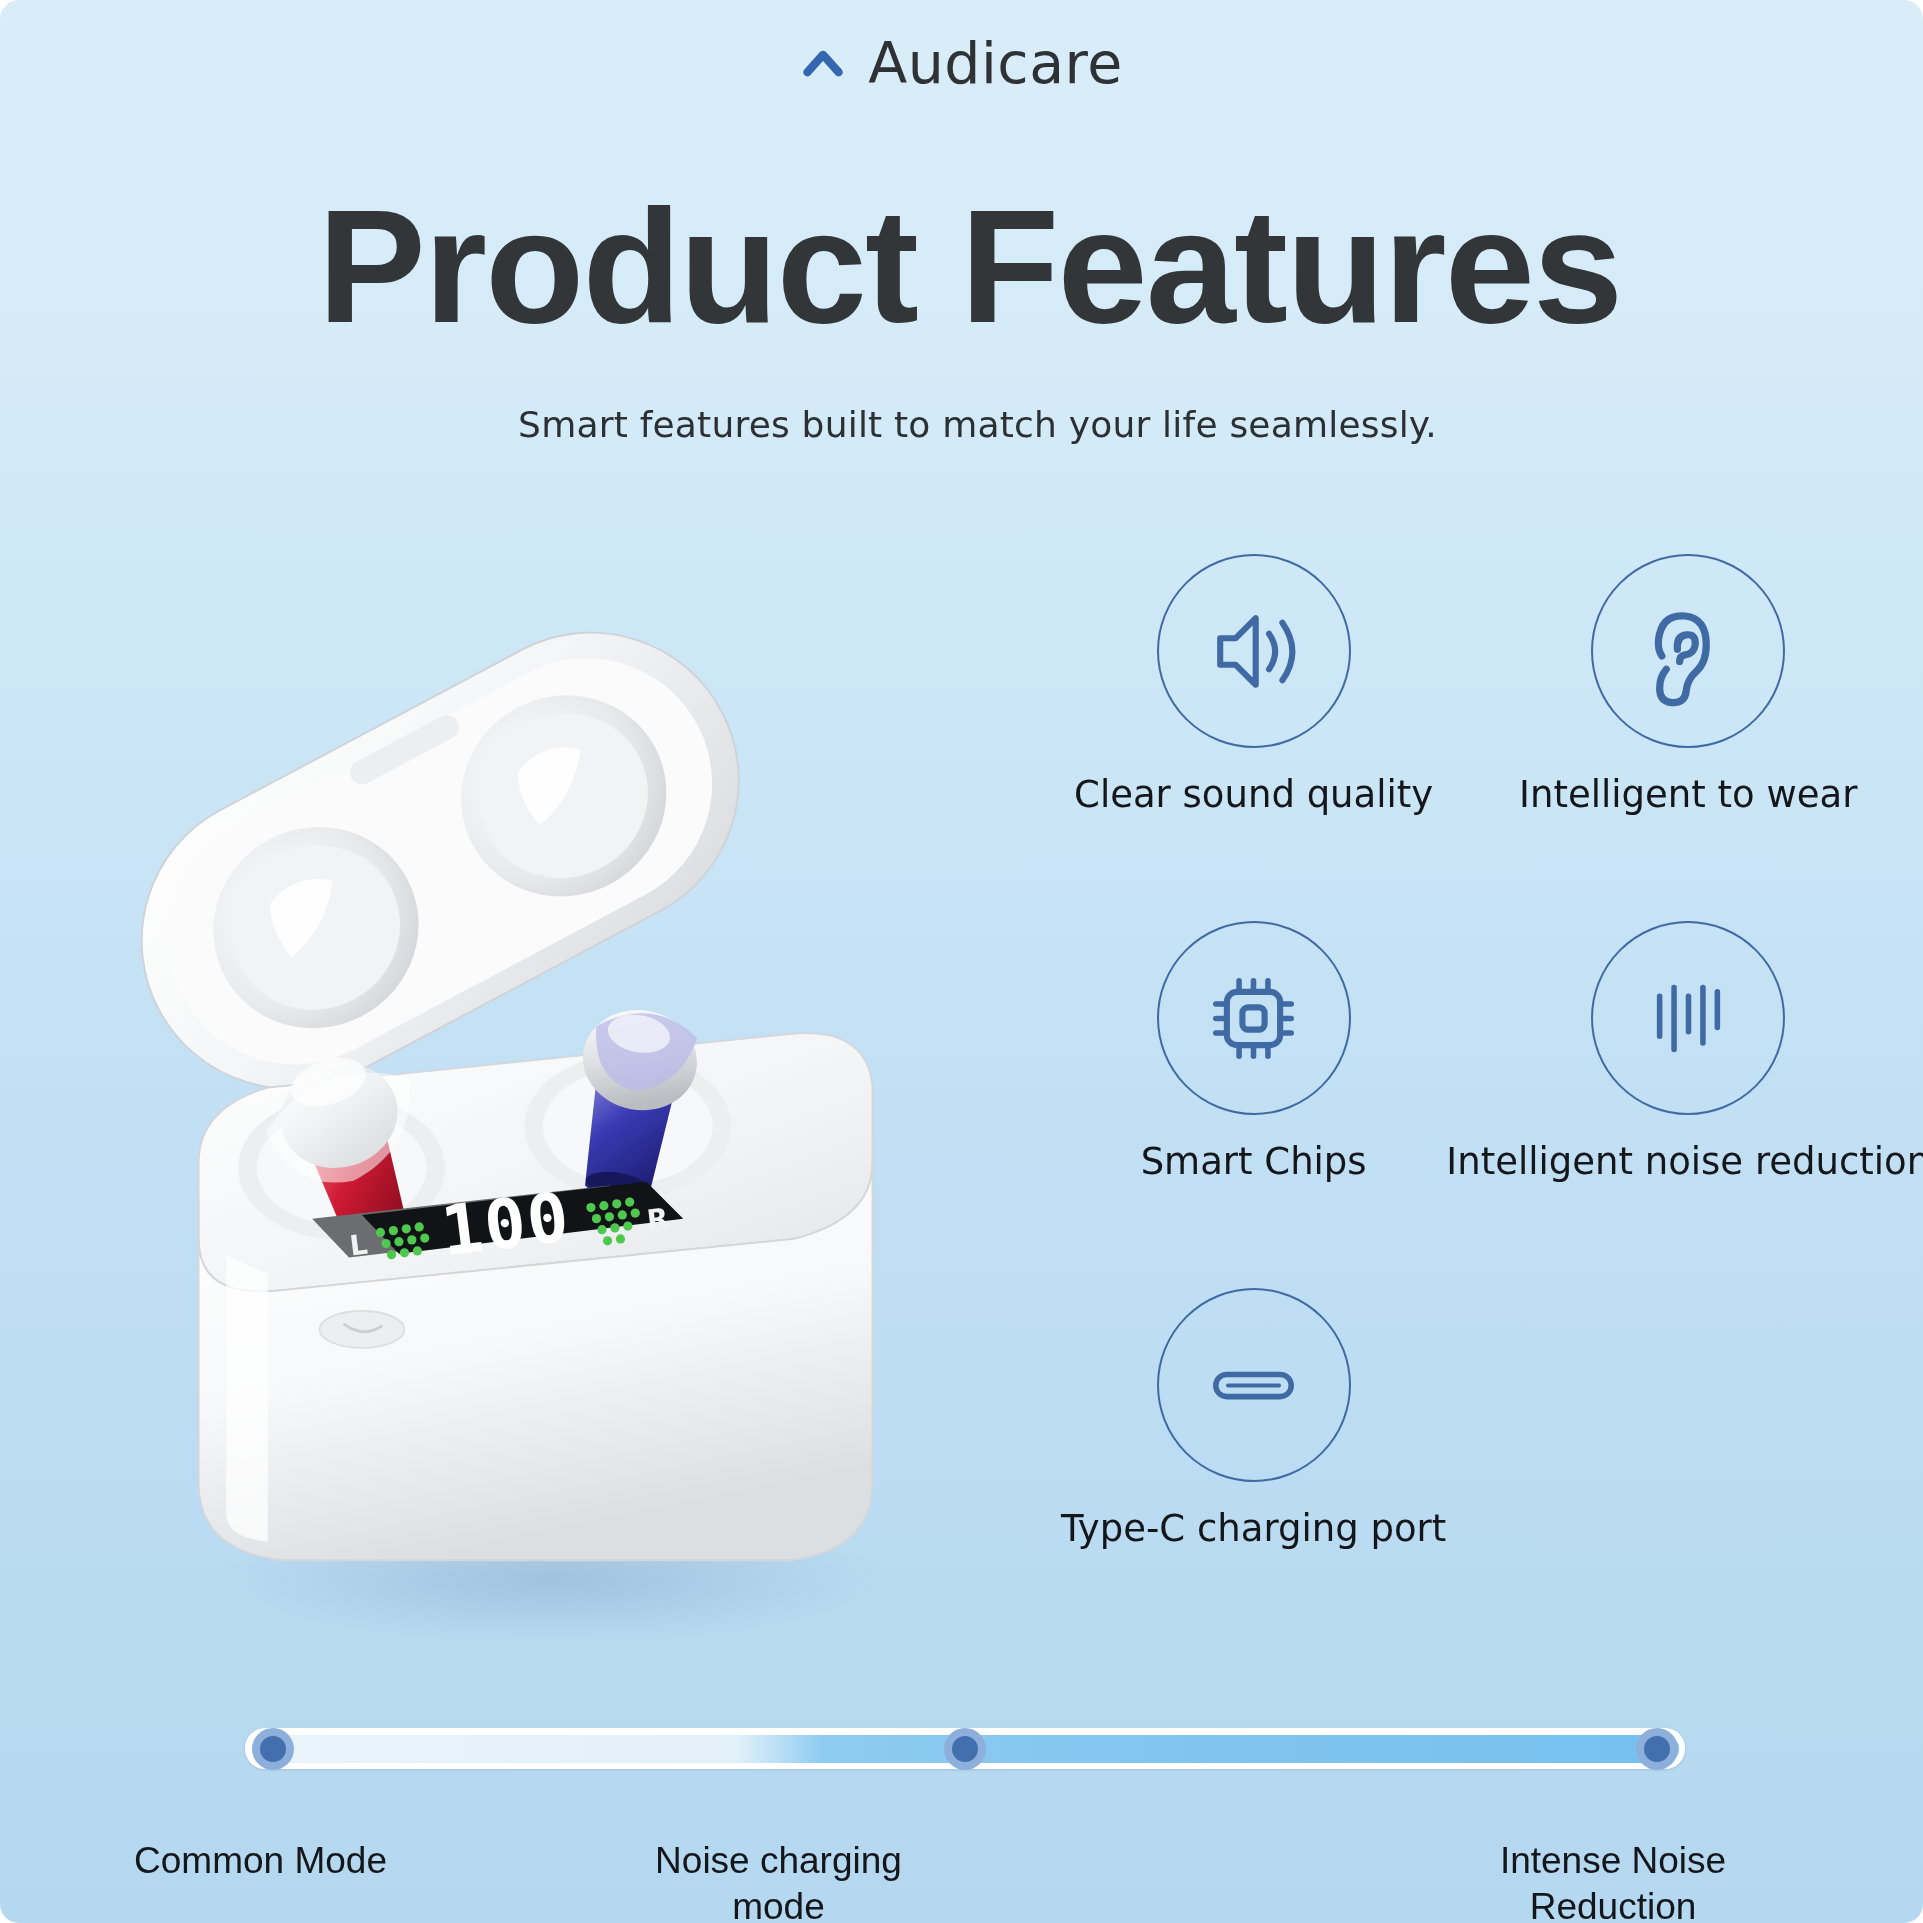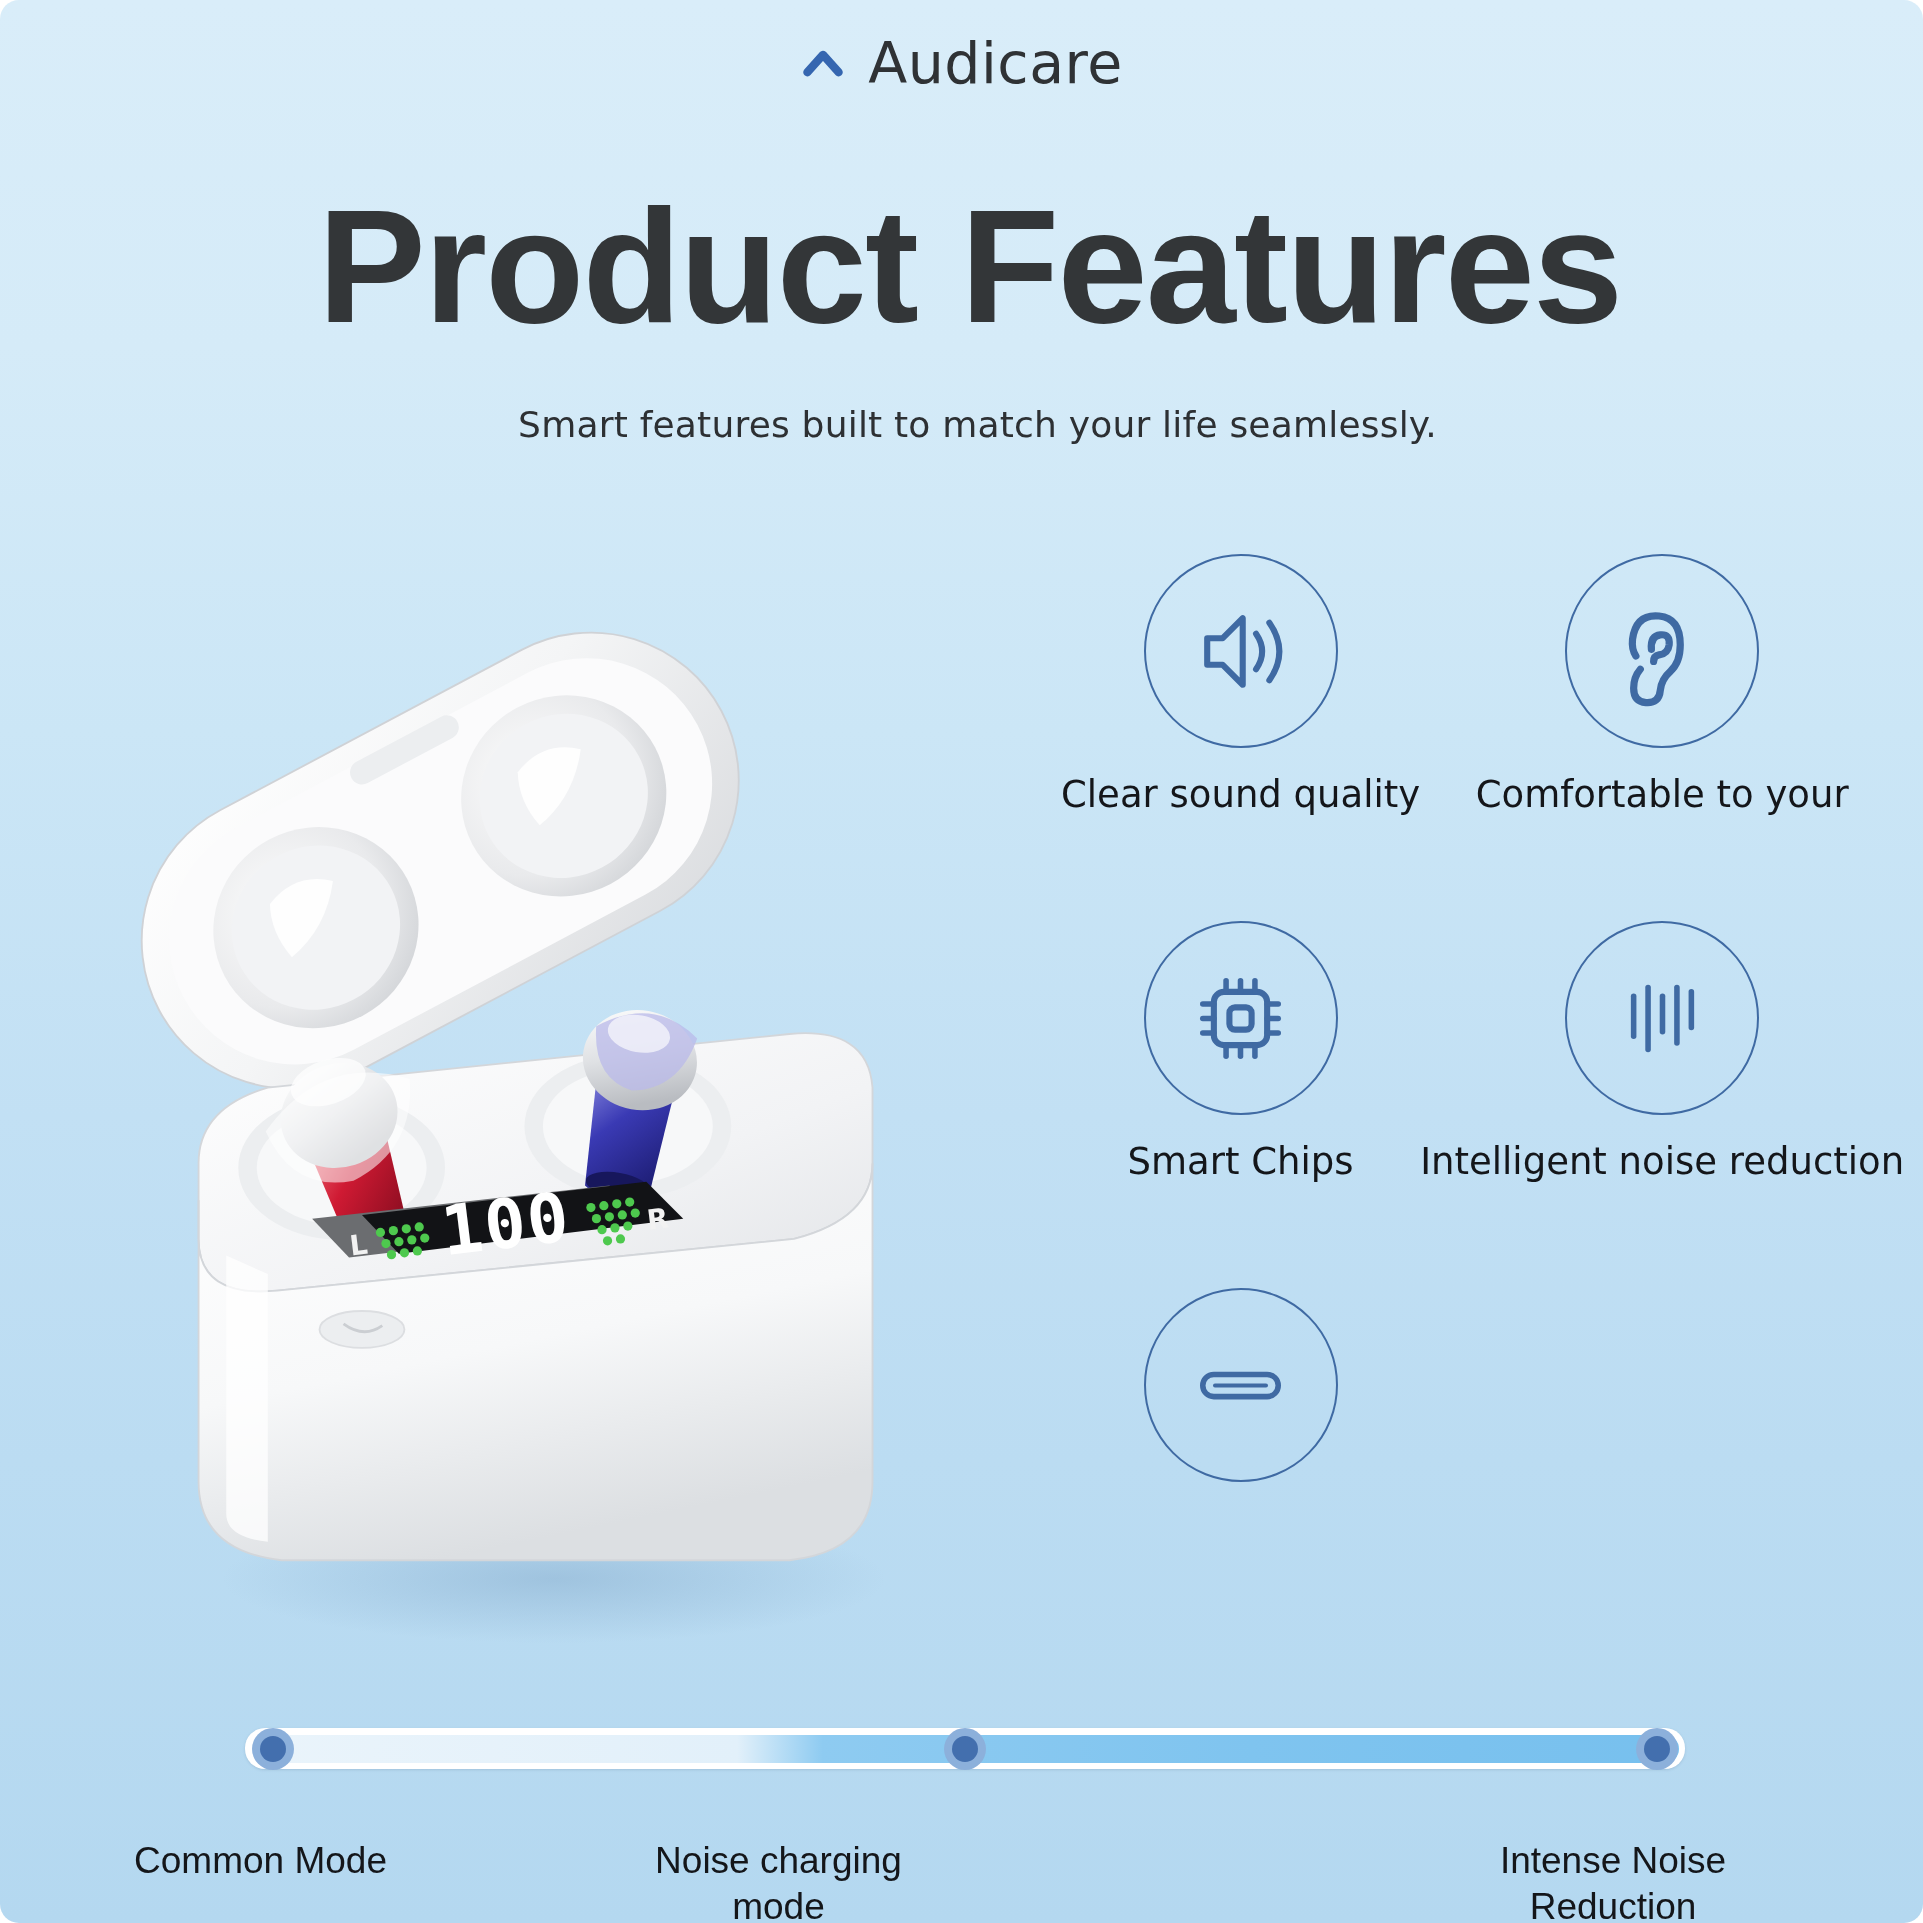--- a/index.html
+++ b/index.html
@@ -303,21 +303,21 @@
     </div>
 
     <div class="feature">
       <div class="feature-circle">
         <svg viewBox="0 0 100 100">
           <path d="M66 44 q0 -24 -19 -26 q-21 -2 -24 21 q-1 9 3 15
                    M66 44 q0 16 -9 24 q-8 7 -9 17 q-1 12 -13 11 q-11 -1 -11 -13 q0 -10 6 -17" fill="none" stroke="#3f6aa3" stroke-width="6.5" stroke-linecap="round" stroke-linejoin="round"></path>
           <path d="M40 48 q-1 -12 8 -13 q9 -1 8 9 q-1 8 -9 9 q-5 1 -5 6" fill="none" stroke="#3f6aa3" stroke-width="6.5" stroke-linecap="round"></path>
         </svg>
       </div>
-      <div class="feature-label">Comfortable to your</div>
+      <div class="feature-label">Intelligent to wear</div>
     </div>
 
     <div class="feature">
       <div class="feature-circle">
         <svg viewBox="0 0 100 100">
           <rect x="26" y="26" width="48" height="48" rx="9" fill="none" stroke="#3f6aa3" stroke-width="5.5"></rect>
           <rect x="40" y="40" width="20" height="20" rx="5" fill="none" stroke="#3f6aa3" stroke-width="5.5"></rect>
           <g stroke="#3f6aa3" stroke-width="5" stroke-linecap="round">
             <line x1="37" y1="26" x2="37" y2="16"></line>
             <line x1="50" y1="26" x2="50" y2="16"></line>
@@ -353,20 +353,21 @@
     </div>
 
 
     <div class="feature">
       <div class="feature-circle">
         <svg viewBox="0 0 100 100">
           <rect x="16" y="40" width="68" height="20" rx="10" fill="none" stroke="#3f6aa3" stroke-width="5"></rect>
           <line x1="27" y1="50" x2="73" y2="50" stroke="#3f6aa3" stroke-width="3.5" stroke-linecap="round"></line>
         </svg>
       </div>
+      <div class="feature-label">Type-C charging port</div>
     </div>
 
   </div>
 
   <div class="slider-wrap">
     <div class="slider-track">
       <div class="slider-fill"></div>
       <div class="slider-dot" style="left:28px;"></div>
       <div class="slider-dot" style="left:50%;"></div>
       <div class="slider-dot" style="left:calc(100% - 28px);"></div>

